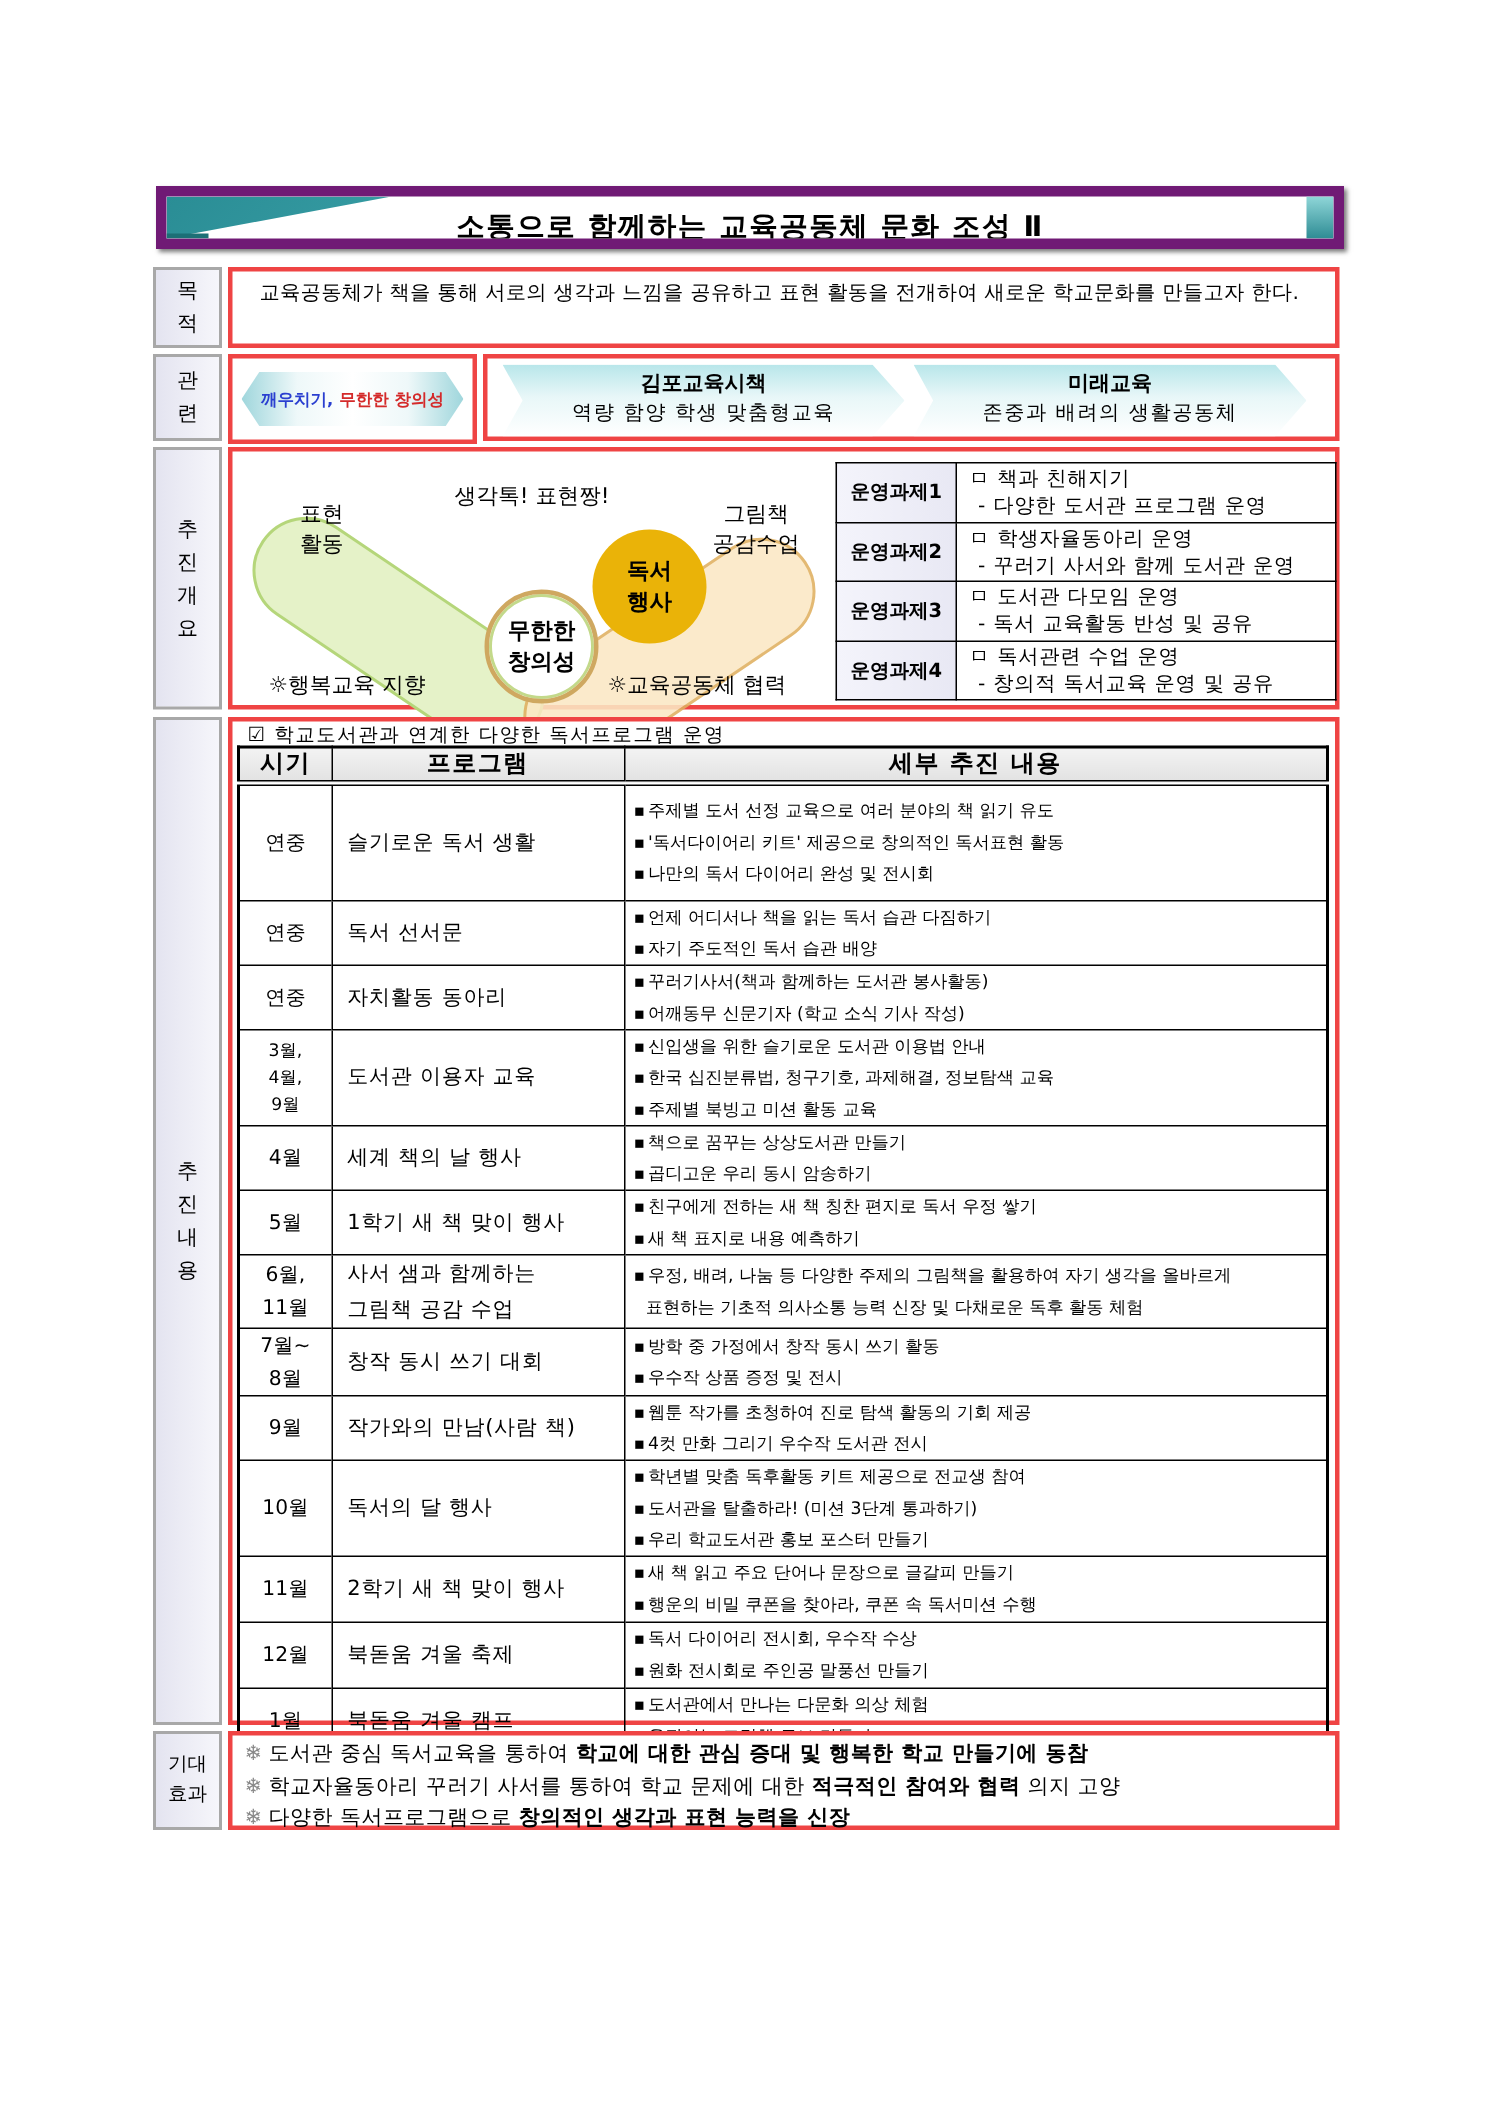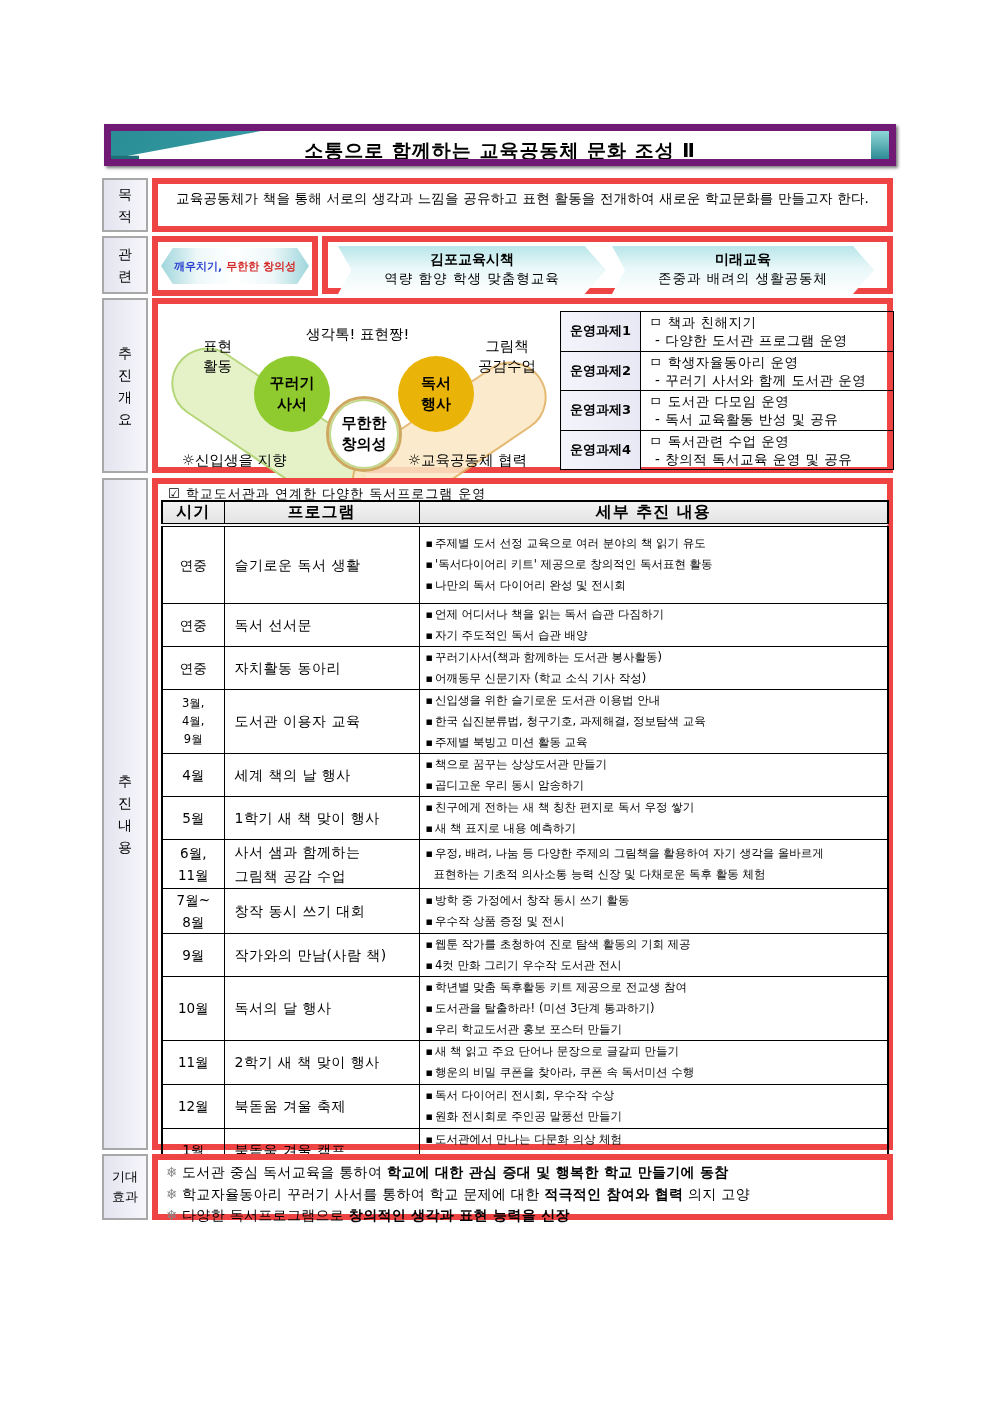--- a/index.html
+++ b/index.html
@@ -8,21 +8,21 @@
 
   
   .title-banner { left: 104px; top: 124px; width: 792px; height: 42px; background: #ffffff; border: 7px solid #701a75; box-shadow: 2px 2px 3px #7a7a7a; overflow: hidden; }
   .title-banner .wedge { position: absolute; left: 0; top: 0; width: 100%; height: 100%; background: linear-gradient(135deg, #2a8d95 0%, #4cb6bc 60%, #8fd6d8 100%); clip-path: polygon(0 0, 150px 0, 0 100%); }
   .title-banner .wedge2 { position: absolute; left: 0; top: 0; width: 100%; height: 100%; background: #1c6f76; clip-path: polygon(0 88%, 28px 88%, 28px 100%, 0 100%); }
   .title-banner .right-cap { position: absolute; right: 0; top: 0; width: 18px; height: 100%; background: linear-gradient(180deg, #8fd6d8, #2e8c94); }
   .title-banner .title-text { position: absolute; left: 0; right: 0; top: 7px; text-align: center; font-size: 19px; font-weight: bold; letter-spacing: 1px; }
 
   
   .label-box { background: linear-gradient(90deg, #e4e4f0, #f6f6fb); border: 2px solid #a8a8a8; display: flex; flex-direction: column; align-items: center; justify-content: center; font-size: 14px; line-height: 22px; }
-  .content-box { border: 6px solid #ef4444; background: #fff; }
+  .content-box { border: 3px solid #ef4444; background: #fff; }
 
   .purpose-text { font-size: 13.5px; line-height: 22px; padding: 3px 8px; letter-spacing: 0.2px; }
 
   
   .slogan-box { display: flex; align-items: center; justify-content: center; }
   .slogan { width: 148px; height: 36px; background: linear-gradient(90deg, #9fd6dc, #eef8f9 25%, #ffffff 50%, #eef8f9 75%, #9fd6dc); clip-path: polygon(8% 0, 92% 0, 100% 50%, 92% 100%, 8% 100%, 0 50%); display: flex; align-items: center; justify-content: center; font-size: 11px; font-weight: bold; }
   .slogan .s1 { color: #2a3fd0; margin-right: 4px; }
   .slogan .s2 { color: #d42a2a; }
   .chev { height: 48px; background: linear-gradient(180deg, #b8e6ea 0%, #e8f7f8 45%, #ffffff 100%); clip-path: polygon(0 0, 92% 0, 100% 50%, 92% 100%, 0 100%, 5% 50%); text-align: center; padding-top: 4px; }
   .chev .ct { font-size: 14px; font-weight: bold; line-height: 18px; }
@@ -104,39 +104,33 @@
   <div class="pill" style="left:170px; top:62px; width:220px; height:72px; background:#fbe8c4; border:2px solid #e0b060; transform: rotate(-34deg); transform-origin: 80% 50%; opacity:0.88;"></div>
   <div class="dtext" style="left:148px; top:20px;">생각톡! 표현짱!</div>
   <div class="dtext" style="left:45px; top:32px; text-align:center;">
     <div>표현</div>
     <div>활동</div>
   </div>
   <div class="dtext" style="left:320px; top:32px; text-align:center;">
     <div>그림책</div>
     <div>공감수업</div>
   </div>
-  <div class="circle" style="left:96px; top:52px; width:76px; height:76px; background:#8fcb2e;">
-    <div>
-        <div>꾸러기</div>
-        <div>사서</div>
-      </div>
-  </div>
   <div class="circle" style="left:240px; top:52px; width:76px; height:76px; background:#eab308;">
     <div>
         <div>독서</div>
         <div>행사</div>
       </div>
   </div>
   <div class="circle" style="left:168px; top:92px; width:76px; height:76px; background:#ffffff; border:3px solid #cfa860; box-shadow: 0 0 0 2px #c3d98a inset; font-weight:bold;">
     <div>
         <div>무한한</div>
         <div>창의성</div>
       </div>
   </div>
-  <div class="dtext" style="left:24px; top:146px;">☼신입생을 지향</div>
+  <div class="dtext" style="left:24px; top:146px;">☼행복교육 지향</div>
   <div class="dtext" style="left:250px; top:146px;">☼교육공동체 협력</div>
 
   <table class="tasks abs" style="left:402px; top:7px; width:334px;">
     <tbody>
         <tr>
       <td class="tk">운영과제1</td>
       <td class="td">
             <div>ㅁ 책과 친해지기</div>
             <div style="padding-left:6px;">- 다양한 도서관 프로그램 운영</div>
           </td>

